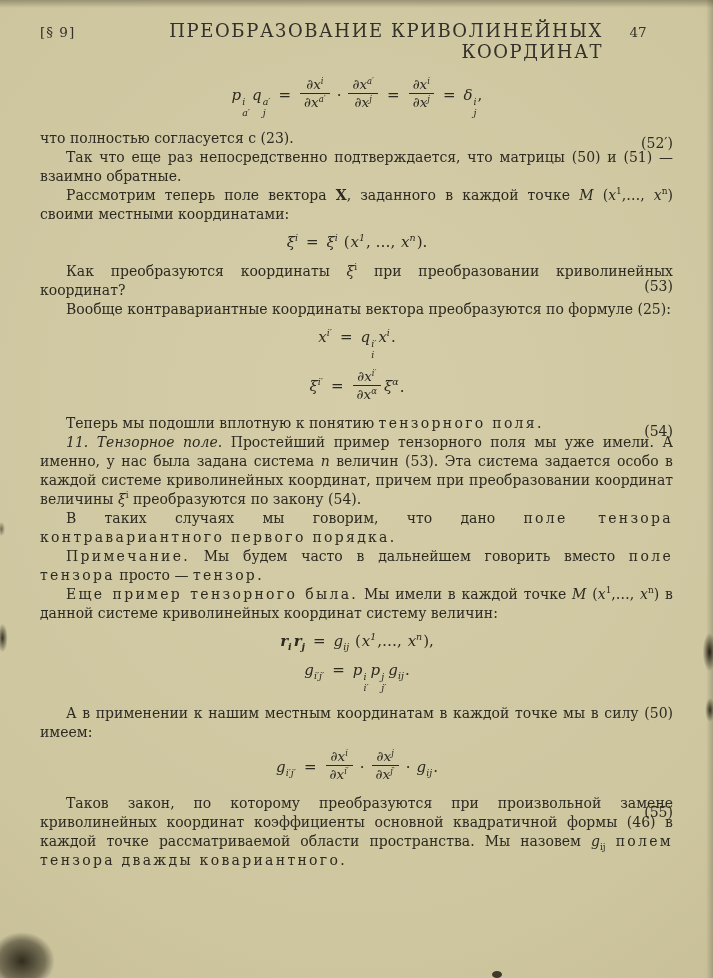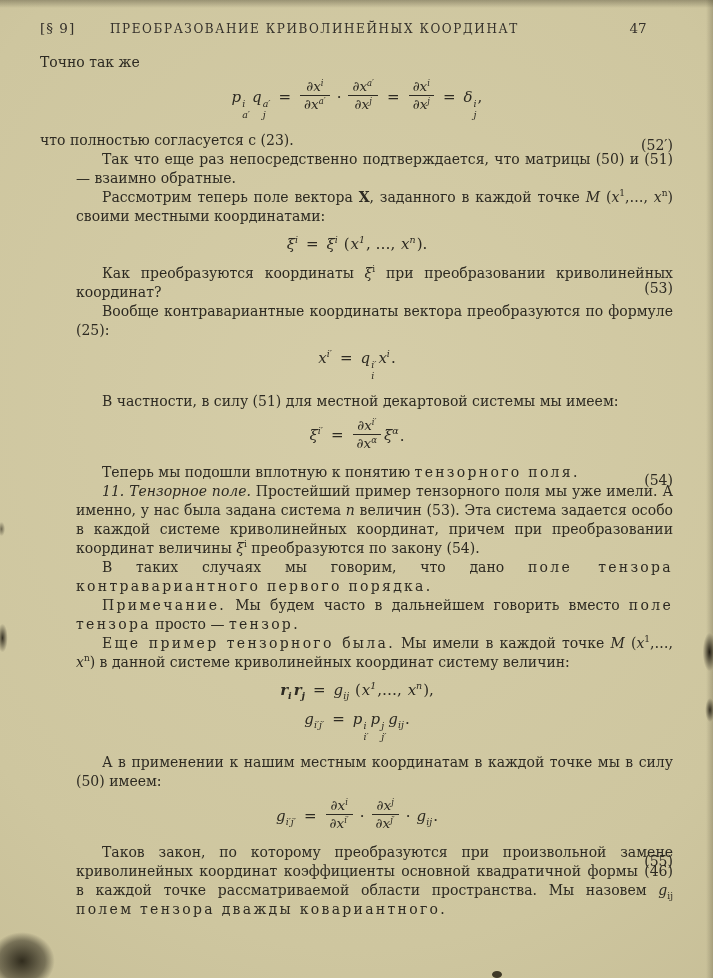--- a/index.html
+++ b/index.html
@@ -11,26 +11,26 @@
   .page{
     position:relative;width:713px;height:978px;box-sizing:border-box;
     padding:20px 40px 0 40px;overflow:hidden;
     color:#2d2a22;
     background:
       radial-gradient(120% 100% at 50% 42%, #d5cda8 0%, #cec69f 55%, #beb58d 100%);
   }
   
   .running-head{display:flex;align-items:baseline;font-size:13.5px;color:#34302a;}
   .rh-section{width:70px;letter-spacing:1px;}
-  .rh-title{flex:1;text-align:left;font-size:12px;letter-spacing:1.6px;}
+  .rh-title{flex:1;text-align:right;font-size:18px;letter-spacing:1.6px;}
   .rh-page{width:70px;text-align:center;font-size:13.5px;}
   
   .body-main{margin-top:17px;font-size:14px;line-height:19px;text-align:justify;hyphens:auto;}
   p.para{margin:0;}
-  p.indent{text-indent:26px;margin-left:36px;}
+  p.indent{text-indent:26px;}
   .sparse{letter-spacing:2.3px;}
   .it{font-style:italic;}
   .bd{font-weight:bold;}
   sup,sub{font-size:9px;line-height:0;}
   
   .formula-row{position:relative;margin:9px 0 10px;text-align:center;text-indent:0;}
   .formula{display:inline-block;font-size:15px;line-height:1.2;white-space:nowrap;}
   .sym{margin:0 1px;}
   .sym .base{font-style:italic;}
   .sym.bd .base{font-weight:bold;}
@@ -68,42 +68,40 @@
 <body>
 
 <div class="page">
   <header class="running-head">
     <span class="rh-section">[§ 9]</span>
     <span class="rh-title">ПРЕОБРАЗОВАНИЕ КРИВОЛИНЕЙНЫХ КООРДИНАТ</span>
     <span class="rh-page">47</span>
   </header>
 
   <main class="body-main" id="body-main">
-      <p class="para"><span>Точно так же</span></p>
       <div class="formula-row"><span class="formula"><span class="sym"><span class="base">p</span><span class="ss">
               <span class="u">i</span>
               <span class="d">a′</span>
             </span></span><span class="sym"><span class="base">q</span><span class="ss">
               <span class="u">a′</span>
               <span class="d">j</span>
             </span></span><span class="op">=</span><span class="frac"><span class="num"><span class="base">∂x</span><sup>i</sup></span><span class="den"><span class="base">∂x</span><sup>a′</sup></span></span><span class="op cdot">·</span><span class="frac"><span class="num"><span class="base">∂x</span><sup>a′</sup></span><span class="den"><span class="base">∂x</span><sup>j</sup></span></span><span class="op">=</span><span class="frac"><span class="num"><span class="base">∂x</span><sup>i</sup></span><span class="den"><span class="base">∂x</span><sup>j</sup></span></span><span class="op">=</span><span class="sym"><span class="base">δ</span><span class="ss">
               <span class="u">i</span>
               <span class="d">j</span>
             </span></span><span class="plain">,</span></span><span class="eq-label">(52′)</span></div>
       <p class="para"><span>что полностью согласуется с (23).</span></p>
       <p class="para indent"><span>Так что еще раз непосредственно подтверждается, что матрицы (50) и (51) — взаимно обратные.</span></p>
       <p class="para indent"><span>Рассмотрим теперь поле вектора </span><span class="bd">X</span><span>, заданного в каждой точке </span><span class="it">M</span><span> (</span><span class="it">x</span><sup>1</sup><span>,…, </span><span class="it">x</span><sup>n</sup><span>) своими местными координатами:</span></p>
       <div class="formula-row"><span class="formula"><span class="sym"><span class="base">ξ</span><sup>i</sup></span><span class="op">=</span><span class="sym"><span class="base">ξ</span><sup>i</sup></span><span class="plain"> (</span><span class="sym"><span class="base">x</span><sup>1</sup></span><span class="plain">, …, </span><span class="sym"><span class="base">x</span><sup>n</sup></span><span class="plain">).</span></span><span class="eq-label">(53)</span></div>
       <p class="para indent"><span>Как преобразуются координаты </span><span class="it">ξ</span><sup>i</sup><span> при преобразовании криволинейных координат?</span></p>
       <p class="para indent"><span>Вообще контравариантные координаты вектора преобразуются по формуле (25):</span></p>
       <div class="formula-row"><span class="formula"><span class="sym"><span class="base">x</span><sup>i′</sup></span><span class="op">=</span><span class="sym"><span class="base">q</span><span class="ss">
               <span class="u">i′</span>
               <span class="d">i</span>
             </span></span><span class="sym"><span class="base">x</span><sup>i</sup></span><span class="plain">.</span></span></div>
-      <p class="para indent"><span>В частности, в силу (51) для местной декартовой системы мы имеем:</span></p>
       <div class="formula-row"><span class="formula"><span class="sym"><span class="base">ξ</span><sup>i′</sup></span><span class="op">=</span><span class="frac"><span class="num"><span class="base">∂x</span><sup>i′</sup></span><span class="den"><span class="base">∂x</span><sup>α</sup></span></span><span class="sym"><span class="base">ξ</span><sup>α</sup></span><span class="plain">.</span></span><span class="eq-label">(54)</span></div>
       <p class="para indent"><span>Теперь мы подошли вплотную к понятию </span><span class="sparse">тензорного поля</span><span>.</span></p>
       <p class="para indent"><span class="it">11. Тензорное поле.</span><span> Простейший пример тензорного поля мы уже имели. А именно, у нас была задана система </span><span class="it">n</span><span> величин (53). Эта система задается особо в каждой системе криволинейных координат, причем при преобразовании координат величины </span><span class="it">ξ</span><sup>i</sup><span> преобразуются по закону (54).</span></p>
       <p class="para indent"><span>В таких случаях мы говорим, что дано </span><span class="sparse">поле тензора контравариантного первого порядка</span><span>.</span></p>
       <p class="para indent"><span class="sparse">Примечание.</span><span> Мы будем часто в дальнейшем говорить вместо </span><span class="sparse">поле тензора</span><span> просто — </span><span class="sparse">тензор</span><span>.</span></p>
       <p class="para indent"><span class="sparse">Еще пример тензорного была.</span><span> Мы имели в каждой точке </span><span class="it">M</span><span> (</span><span class="it">x</span><sup>1</sup><span>,…, </span><span class="it">x</span><sup>n</sup><span>) в данной системе криволинейных координат систему величин:</span></p>
       <div class="formula-row"><span class="formula"><span class="sym bd"><span class="base">r</span><sub>i</sub></span><span class="sym bd"><span class="base">r</span><sub>j</sub></span><span class="op">=</span><span class="sym"><span class="base">g</span><sub>ij</sub></span><span class="plain"> (</span><span class="sym"><span class="base">x</span><sup>1</sup></span><span class="plain">,…, </span><span class="sym"><span class="base">x</span><sup>n</sup></span><span class="plain">),</span></span></div>
       <div class="formula-row"><span class="formula"><span class="sym"><span class="base">g</span><sub>i′j′</sub></span><span class="op">=</span><span class="sym"><span class="base">p</span><span class="ss">
               <span class="u">i</span>
               <span class="d">i′</span>

